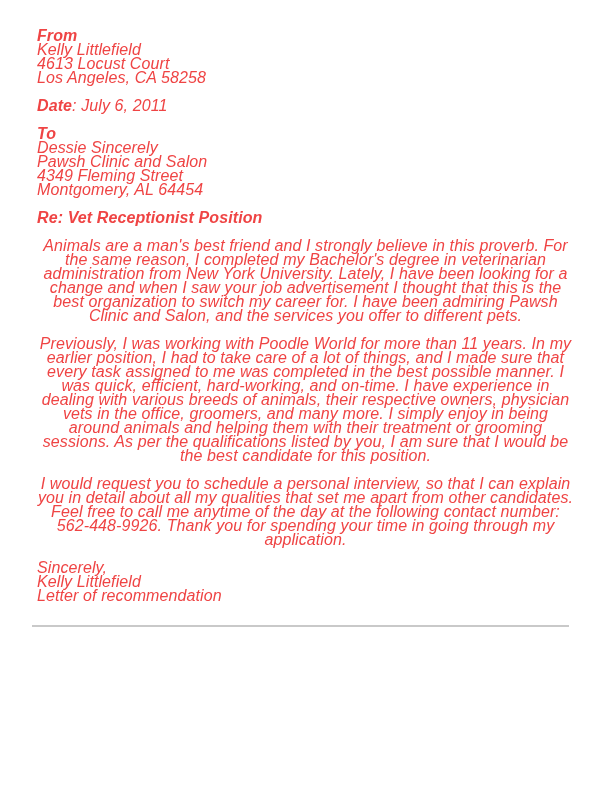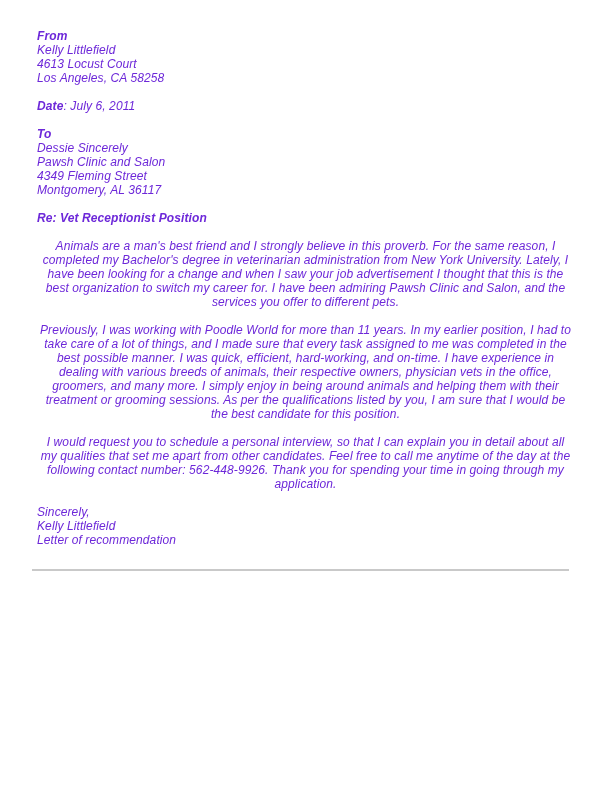--- a/index.html
+++ b/index.html
@@ -13,24 +13,24 @@
     height: 800px;
     background: #ffffff;
     overflow: hidden;
     font-family: "Liberation Sans", sans-serif;
   }
   .content {
     position: absolute;
     left: 37px;
     top: 29px;
     width: 537px;
-    font-size: 12px;
+    font-size: 16px;
     line-height: 14px;
     font-style: italic;
-    color: #6d28d9;
+    color: #ef4444;
     letter-spacing: 0.1px;
   }
   .block {
     margin: 0 0 14px 0;
   }
   .line {
     display: block;
     white-space: nowrap;
   }
   .bold {
@@ -63,21 +63,21 @@
 
     <div class="block">
       <span class="line"><span class="bold">Date</span><span>: July 6, 2011</span></span>
     </div>
 
     <div class="block">
       <span class="line bold">To</span>
       <span class="line">Dessie Sincerely</span>
       <span class="line">Pawsh Clinic and Salon</span>
       <span class="line">4349 Fleming Street</span>
-      <span class="line">Montgomery, AL 36117</span>
+      <span class="line">Montgomery, AL 64454</span>
     </div>
 
     <div class="block">
       <span class="line bold">Re: Vet Receptionist Position</span>
     </div>
 
     <p class="para">Animals are a man's best friend and I strongly believe in this proverb. For the same reason, I completed my Bachelor's degree in veterinarian administration from New York University. Lately, I have been looking for a change and when I saw your job advertisement I thought that this is the best organization to switch my career for. I have been admiring Pawsh Clinic and Salon, and the services you offer to different pets.</p>
     <p class="para">Previously, I was working with Poodle World for more than 11 years. In my earlier position, I had to take care of a lot of things, and I made sure that every task assigned to me was completed in the best possible manner. I was quick, efficient, hard-working, and on-time. I have experience in dealing with various breeds of animals, their respective owners, physician vets in the office, groomers, and many more. I simply enjoy in being around animals and helping them with their treatment or grooming sessions. As per the qualifications listed by you, I am sure that I would be the best candidate for this position.</p>
     <p class="para">I would request you to schedule a personal interview, so that I can explain you in detail about all my qualities that set me apart from other candidates. Feel free to call me anytime of the day at the following contact number: 562-448-9926. Thank you for spending your time in going through my application.</p>
 

